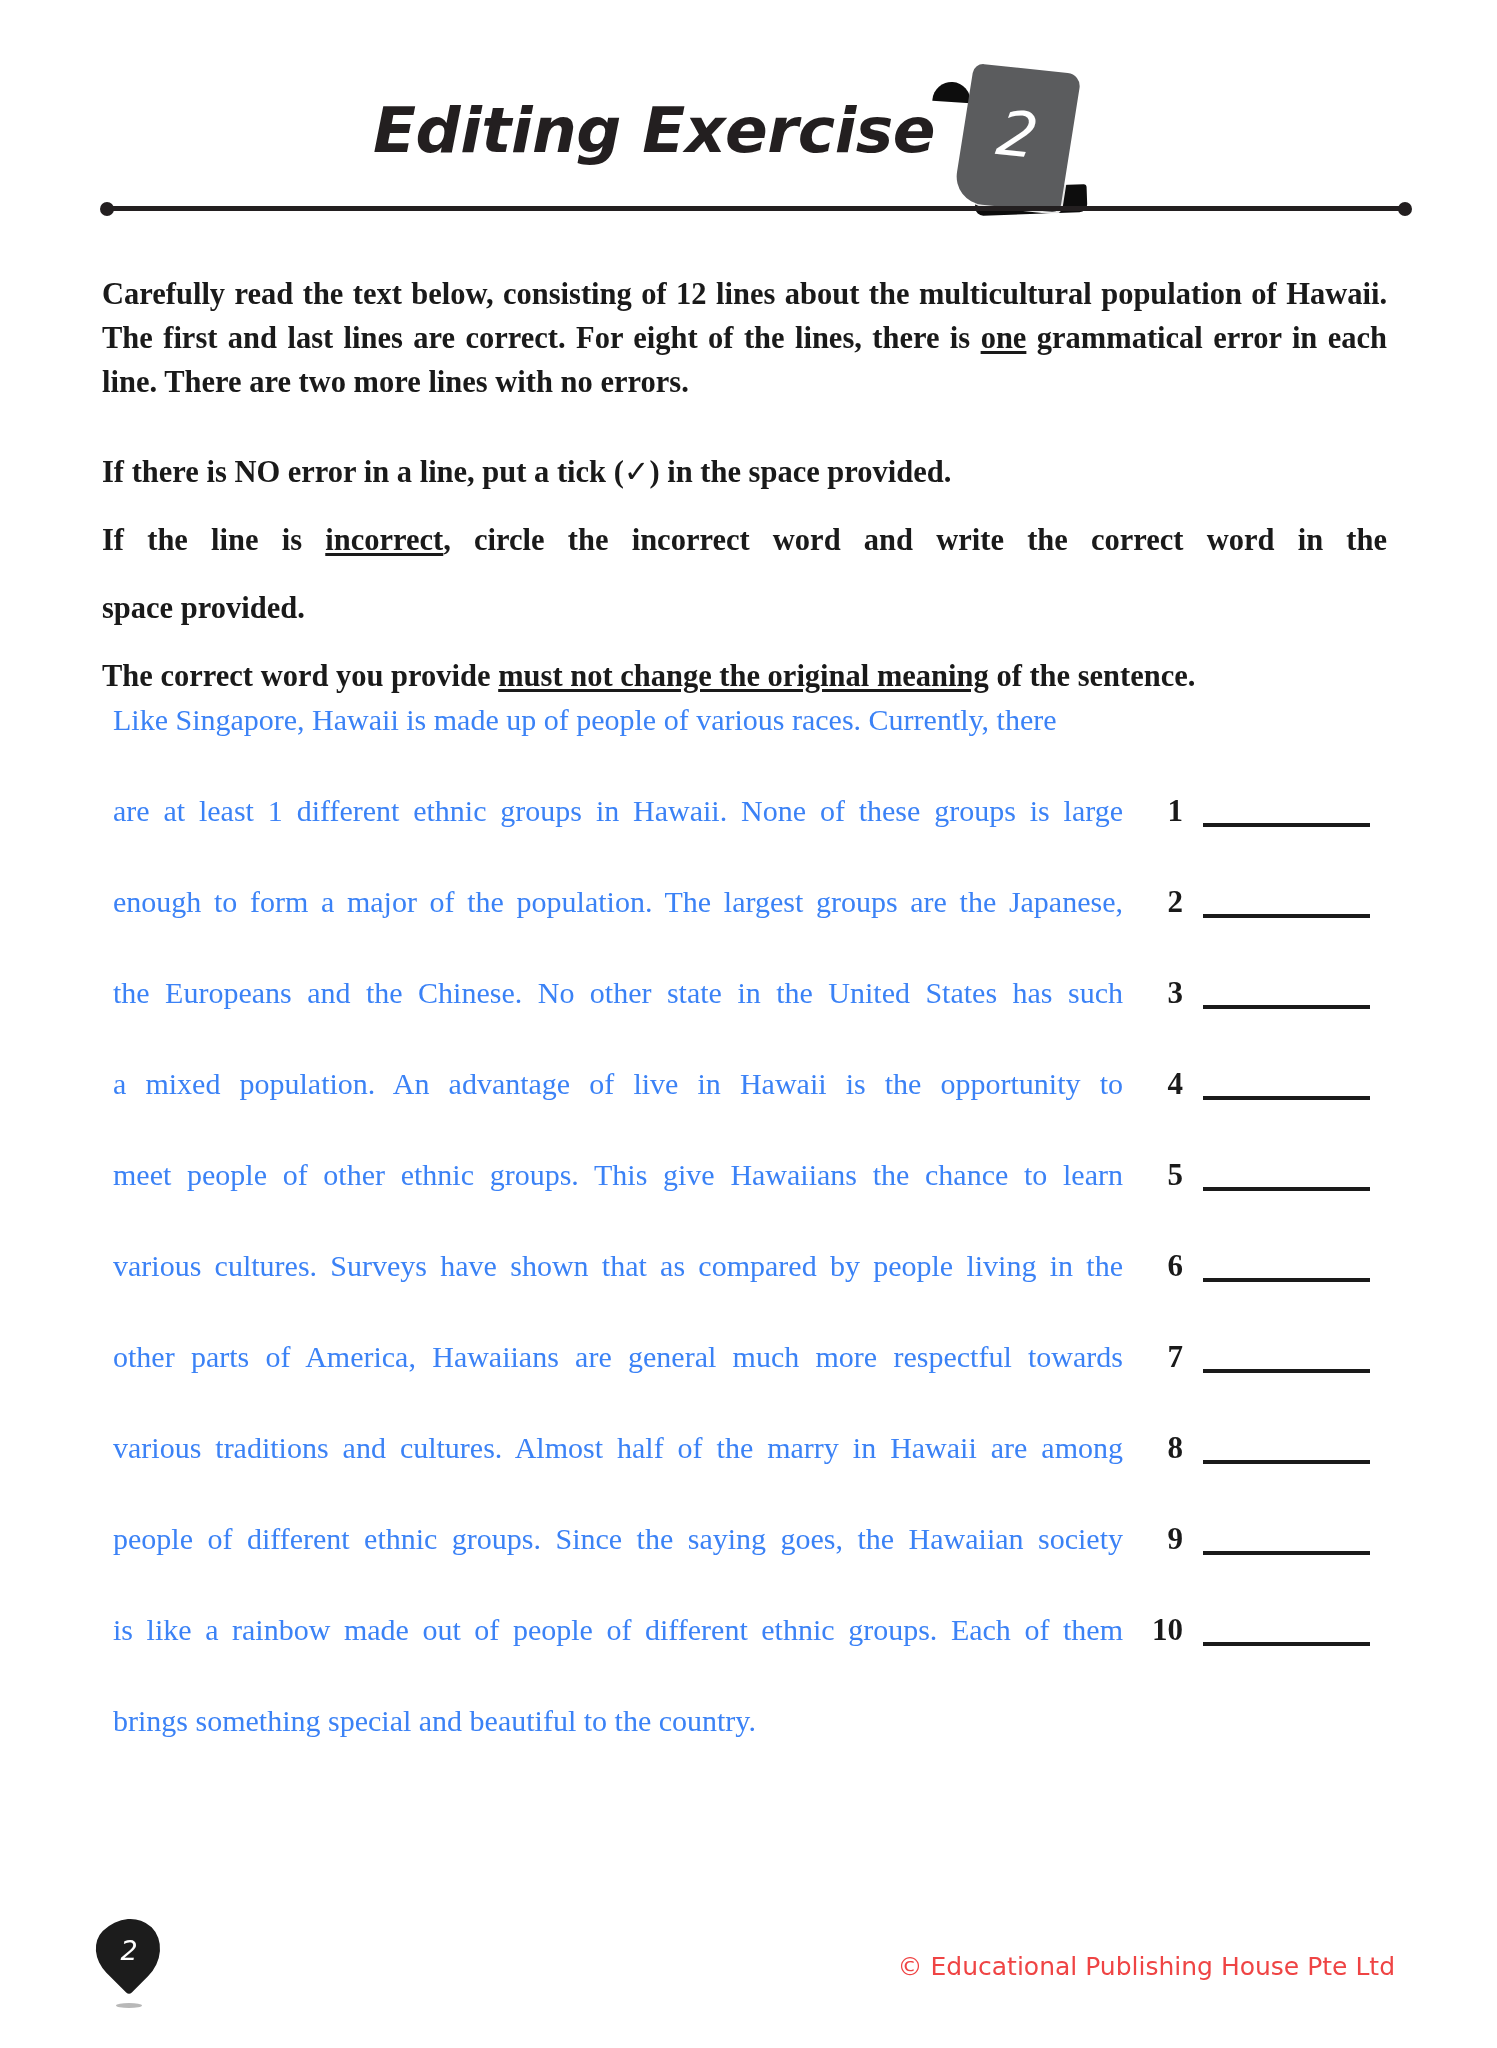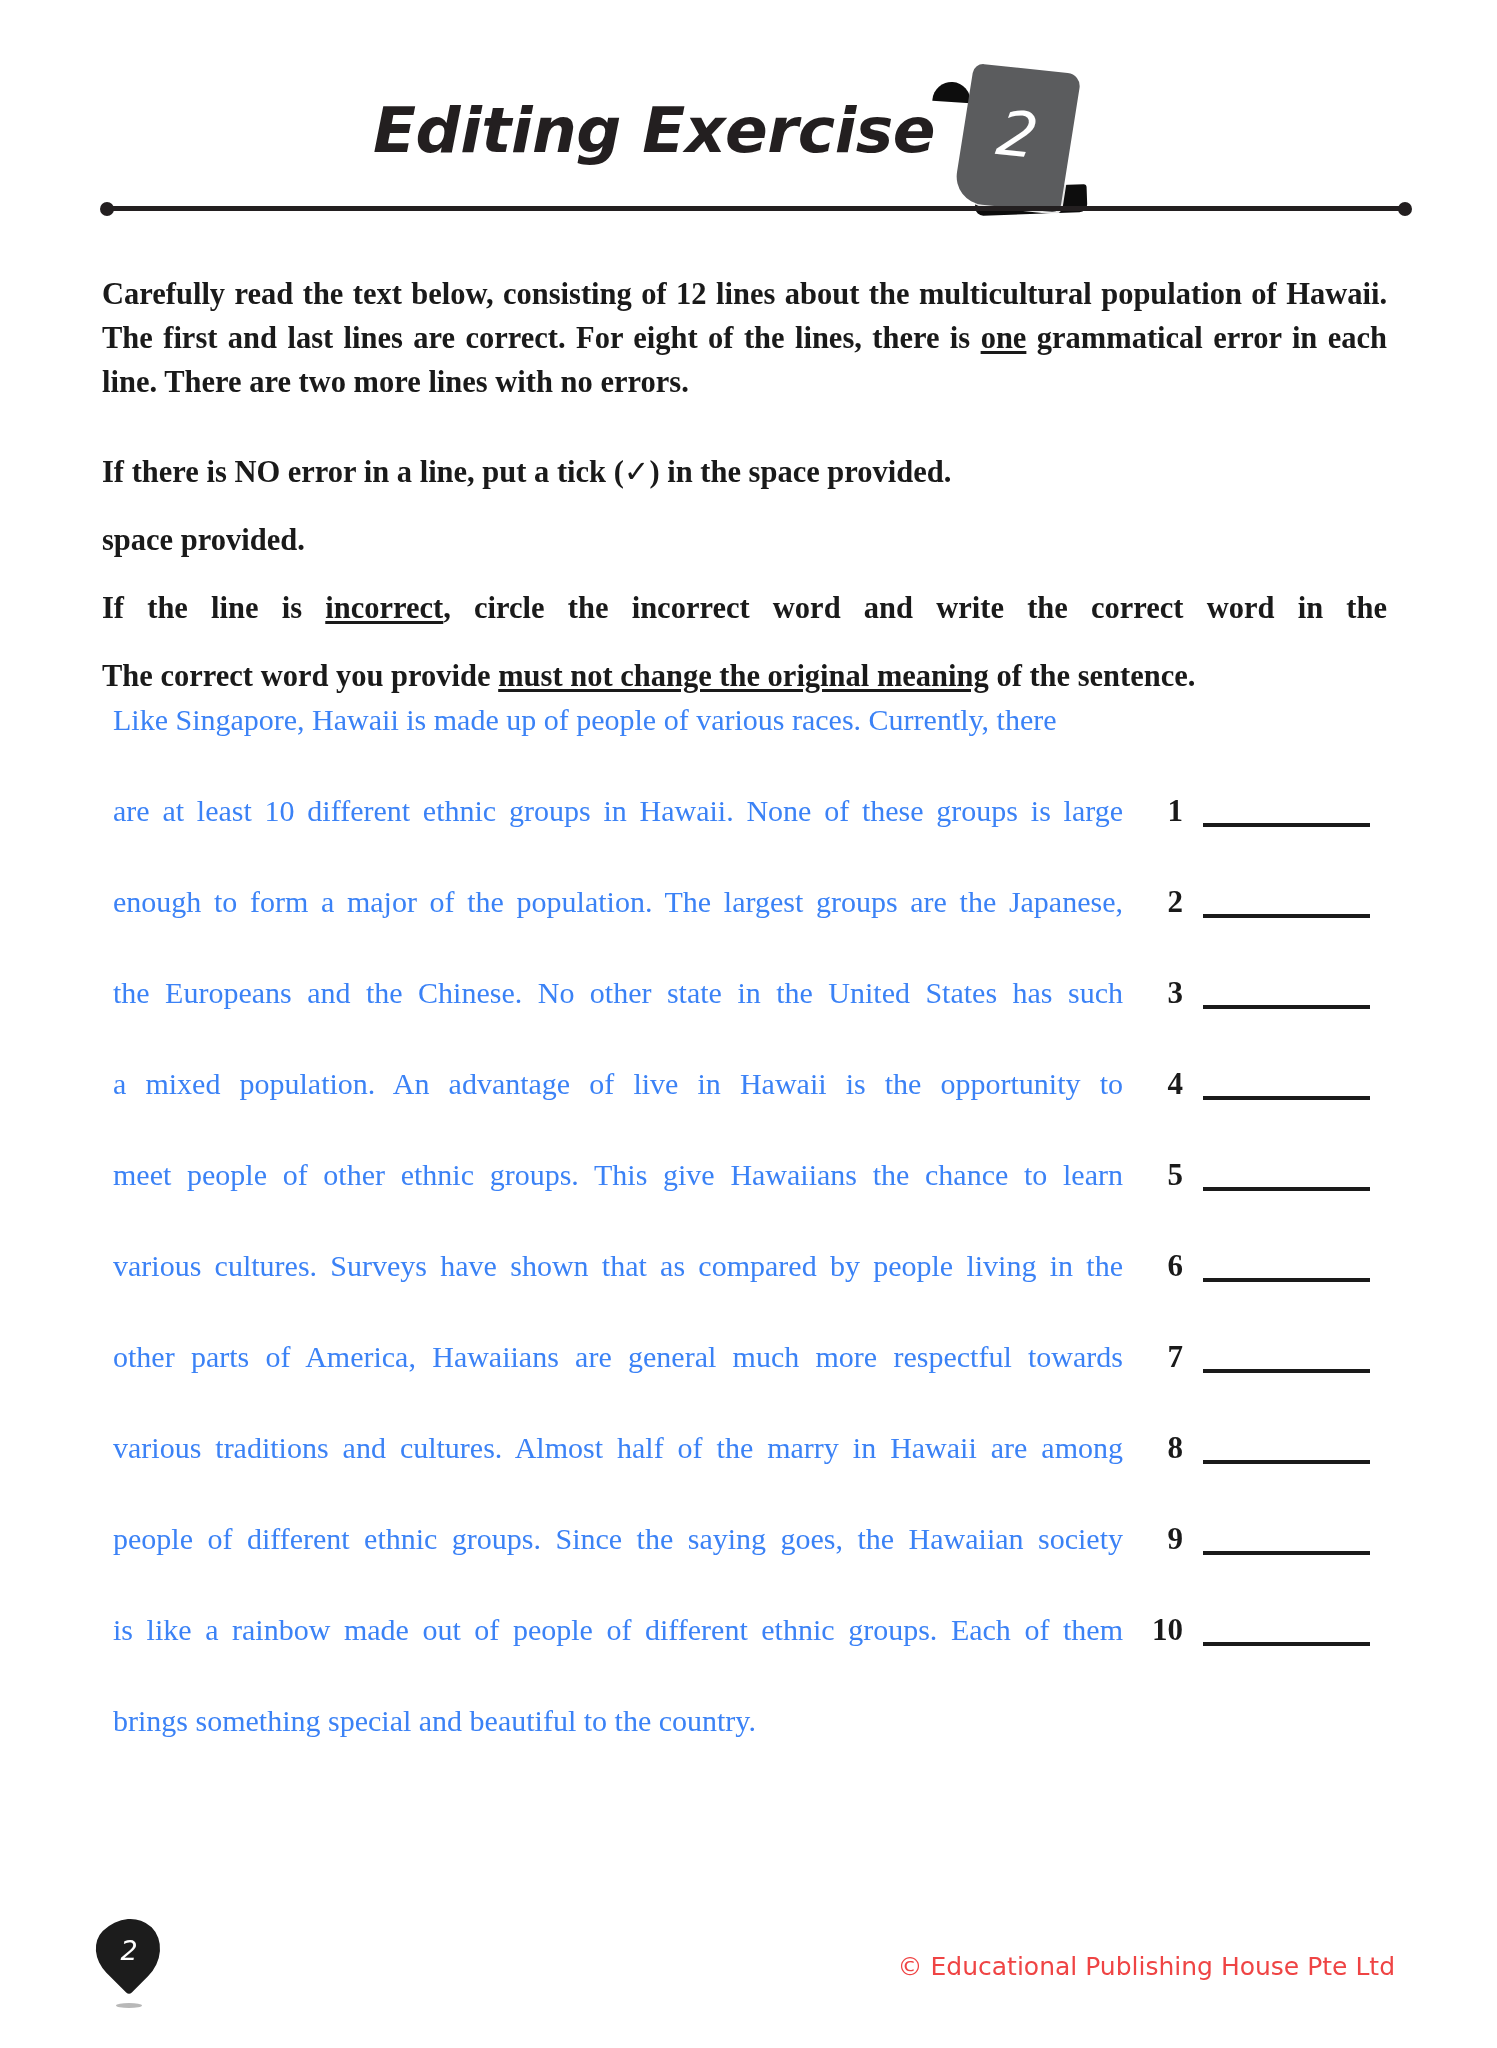--- a/index.html
+++ b/index.html
@@ -282,32 +282,32 @@
 
   <div class="instructions">
     <p class="instr-para">
       <span>Carefully read the text below, consisting of 12 lines about the multicultural population of</span>
       <span>Hawaii. The first and last lines are correct. For eight of the lines, there is </span><span class="u">one</span><span> grammatical</span>
       <span>error in each line. There are two more lines with no errors.</span>
     </p>
 
     <p class="instr-para">
       <span class="instr-line"><span>If there is NO error in a line, put a tick (</span><span class="tick-sym">✓</span><span>) in the space provided.</span></span>
+      <span class="instr-line just"><span>If the line is </span><span class="u">incorrect</span><span>, circle the incorrect word and write the correct word in the</span></span>
       <span class="instr-line">space provided.</span>
-      <span class="instr-line just"><span>If the line is </span><span class="u">incorrect</span><span>, circle the incorrect word and write the correct word in the</span></span>
       <span class="instr-line"><span>The correct word you provide </span><span class="u">must not change the original meaning</span><span> of the sentence.</span></span>
     </p>
   </div>
 
   <div class="passage" id="passage">
       <div class="p-row">
         <div class="p-text noflow">Like Singapore, Hawaii is made up of people of various races. Currently, there</div>
       </div>
       <div class="p-row">
-        <div class="p-text">are at least 10 different ethnic groups in Hawaii. None of these groups is large</div>
+        <div class="p-text">are at least 1 different ethnic groups in Hawaii. None of these groups is large</div>
         <div class="p-ansnum">1</div>
         <div class="p-blank"></div>
       </div>
       <div class="p-row">
         <div class="p-text">enough to form a major of the population. The largest groups are the Japanese,</div>
         <div class="p-ansnum">2</div>
         <div class="p-blank"></div>
       </div>
       <div class="p-row">
         <div class="p-text">the Europeans and the Chinese. No other state in the United States has such</div>

